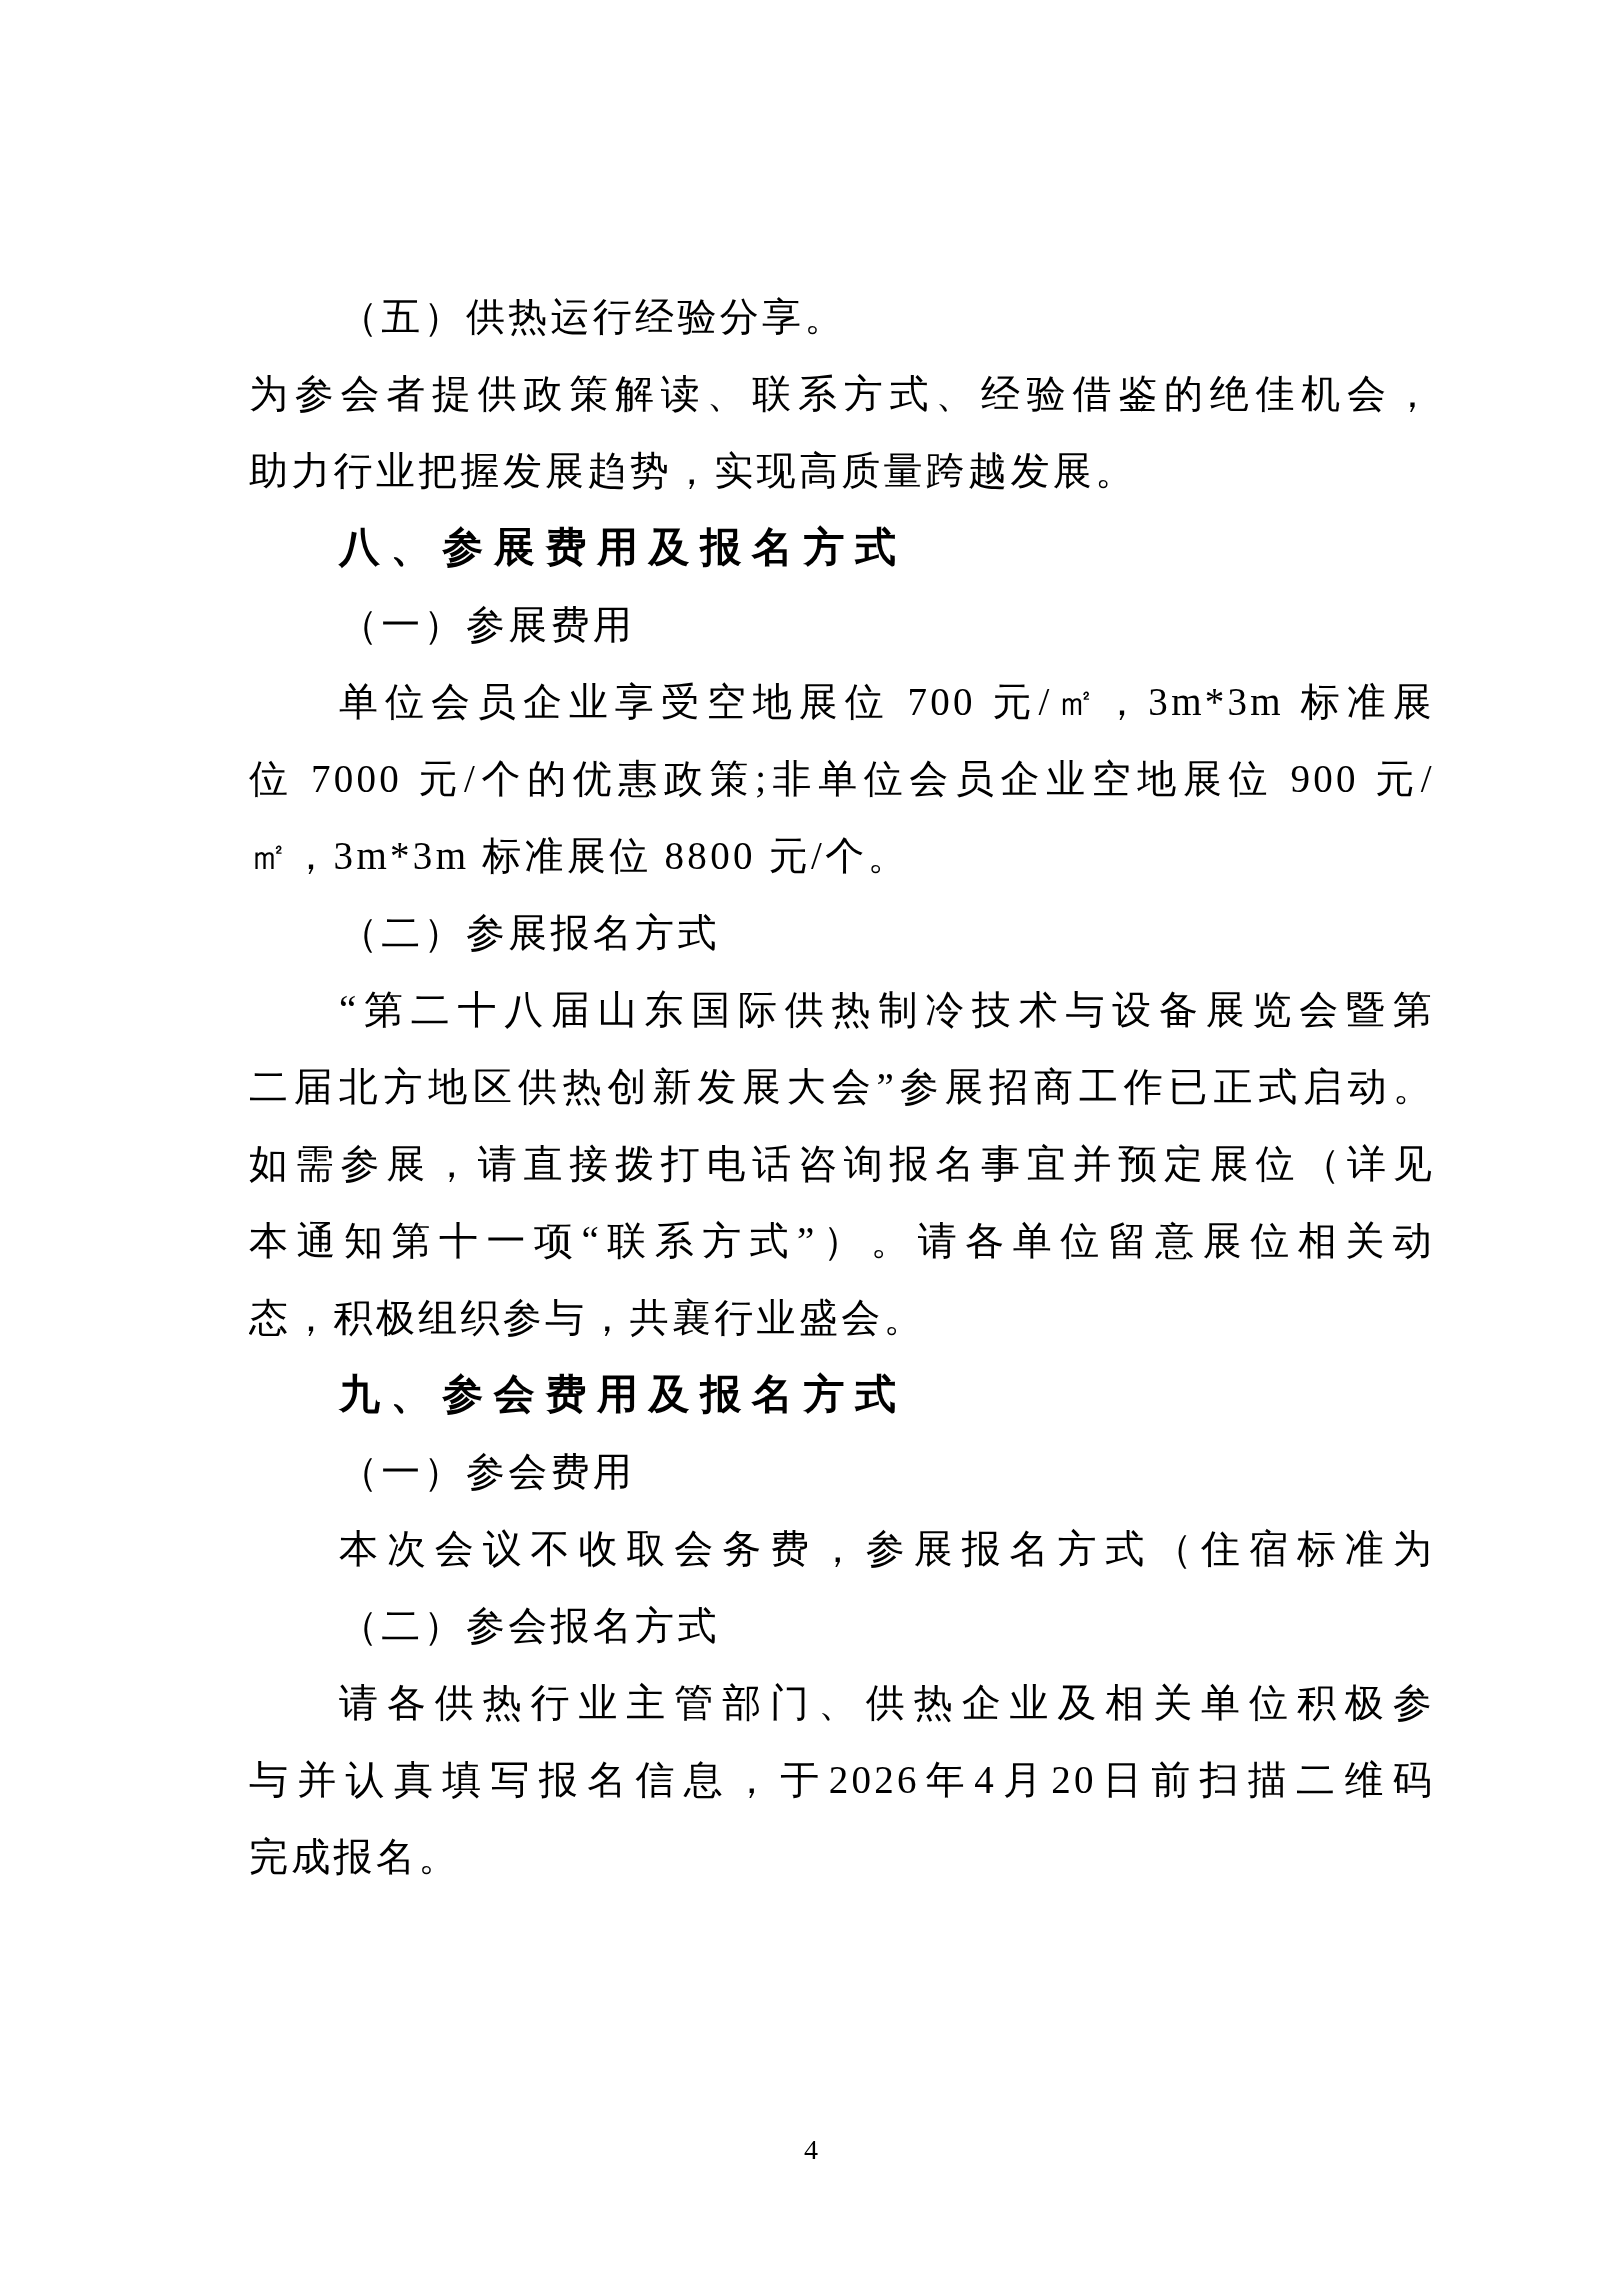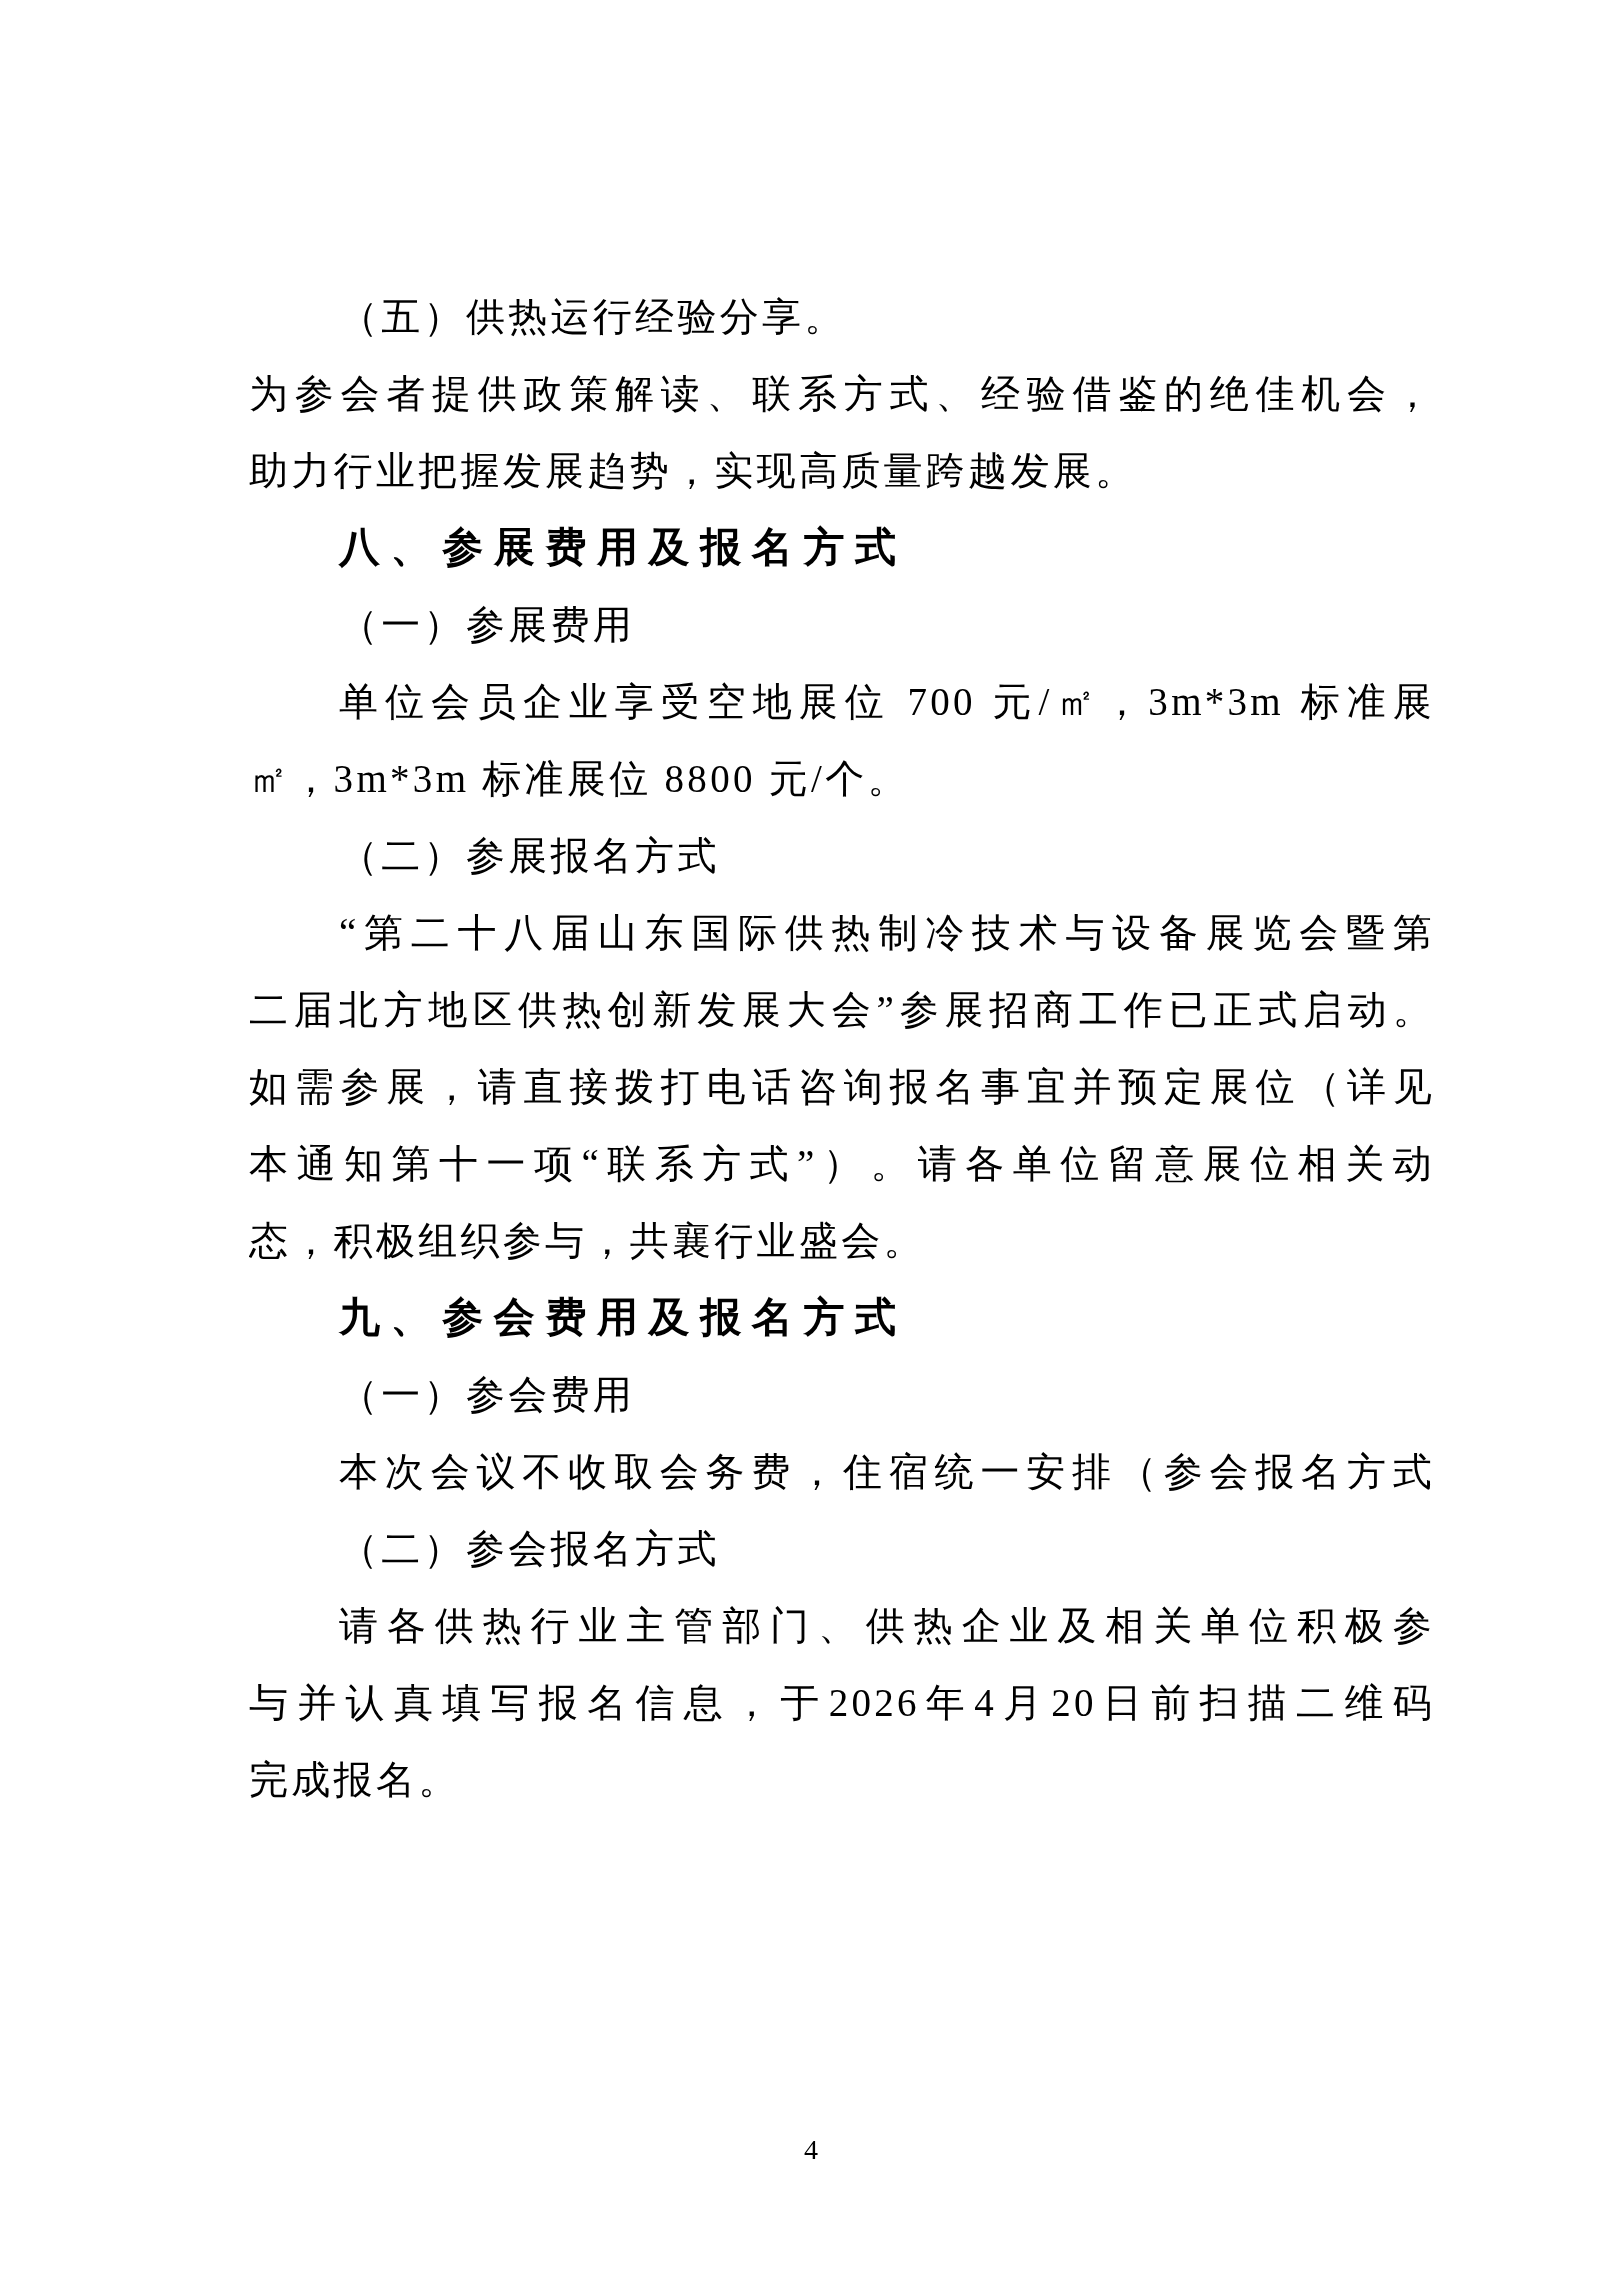--- a/index.html
+++ b/index.html
@@ -52,30 +52,31 @@
 <body>
 
 <div class="page">
   <div class="content">
     <div class="ln indent">（五）供热运行经验分享。</div>
     <div class="ln fill">为参会者提供政策解读、联系方式、经验借鉴的绝佳机会，</div>
     <div class="ln">助力行业把握发展趋势，实现高质量跨越发展。</div>
     <div class="ln indent heading">八、参展费用及报名方式</div>
     <div class="ln indent">（一）参展费用</div>
     <div class="ln indent fill">单位会员企业享受空地展位 700 元/㎡，3m*3m 标准展</div>
+    <div class="ln fill">位 7000 元/个的优惠政策;非单位会员企业空地展位 900 元/</div>
     <div class="ln">㎡，3m*3m 标准展位 8800 元/个。</div>
     <div class="ln indent">（二）参展报名方式</div>
     <div class="ln indent fill">“第二十八届山东国际供热制冷技术与设备展览会暨第</div>
     <div class="ln fill">二届北方地区供热创新发展大会”参展招商工作已正式启动。</div>
     <div class="ln fill">如需参展，请直接拨打电话咨询报名事宜并预定展位（详见</div>
     <div class="ln fill">本通知第十一项“联系方式”）。请各单位留意展位相关动</div>
     <div class="ln">态，积极组织参与，共襄行业盛会。</div>
     <div class="ln indent heading">九、参会费用及报名方式</div>
     <div class="ln indent">（一）参会费用</div>
-    <div class="ln indent fill">本次会议不收取会务费，住宿统一安排（参会报名方式</div>
+    <div class="ln indent fill">本次会议不收取会务费，参展报名方式（住宿标准为</div>
     <div class="ln indent">（二）参会报名方式</div>
     <div class="ln indent fill">请各供热行业主管部门、供热企业及相关单位积极参</div>
     <div class="ln fill">与并认真填写报名信息，于2026年4月20日前扫描二维码</div>
     <div class="ln">完成报名。</div>
   </div>
   <div class="footer">4</div>
 </div>
 
 
 </body></html>

